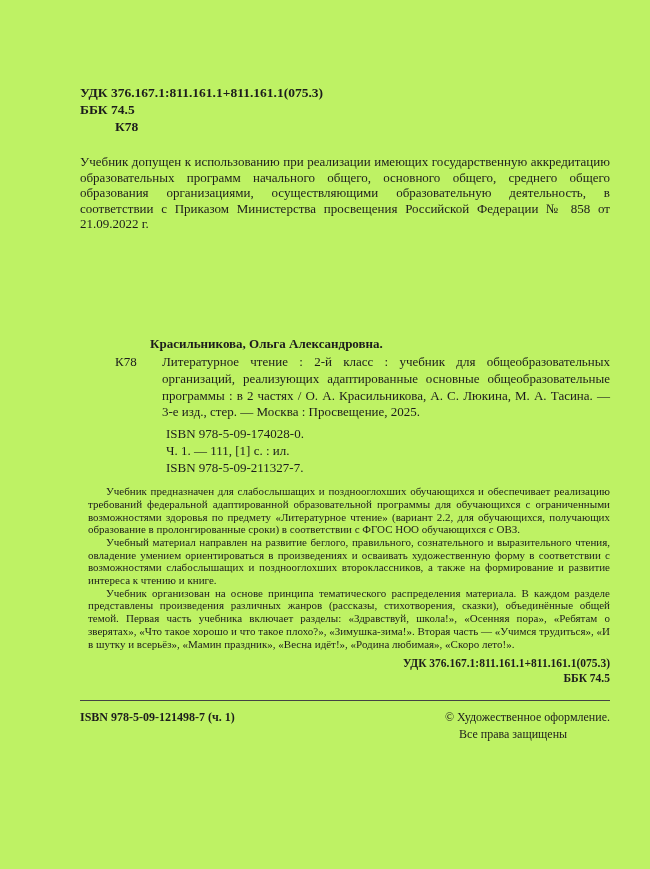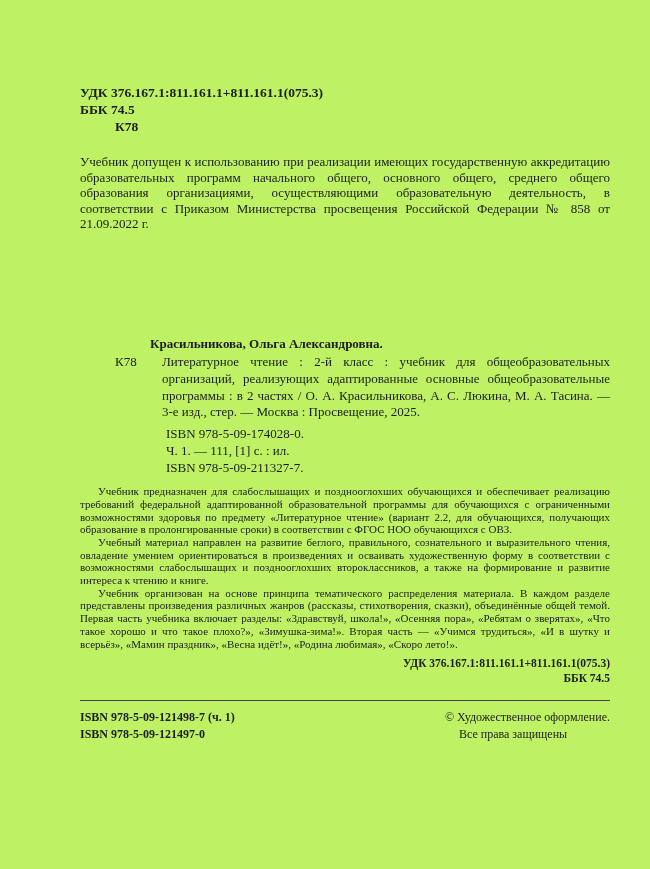--- a/index.html
+++ b/index.html
@@ -61,21 +61,21 @@
     font-size: 13px;
     line-height: 17px;
   }
   
   .annotation {
     margin-top: 9px;
     font-size: 11px;
     line-height: 12.7px;
     text-align: justify;
   }
-  .annotation p { text-indent: 18px; }
+  .annotation p { text-indent: 18px; margin-left: 8px; }
   
   .bottom-codes {
     margin-top: 6px;
     font-weight: bold;
     font-size: 11.5px;
     line-height: 15px;
     text-align: right;
   }
   
   .divider {
@@ -133,21 +133,20 @@
     <div class="bottom-codes">
       <div>УДК 376.167.1:811.161.1+811.161.1(075.3)</div>
       <div>ББК 74.5</div>
     </div>
 
     <hr class="divider">
 
     <div class="imprint">
       <div class="isbns">
         <div>ISBN 978-5-09-121498-7 (ч. 1)</div>
-        <div>ISBN 978-5-09-121497-0</div>
       </div>
       <div class="copyrights">
         <div>© Художественное оформление.</div>
         <div class="indent">Все права защищены</div>
       </div>
     </div>
 
   </div>
 </div>
 

